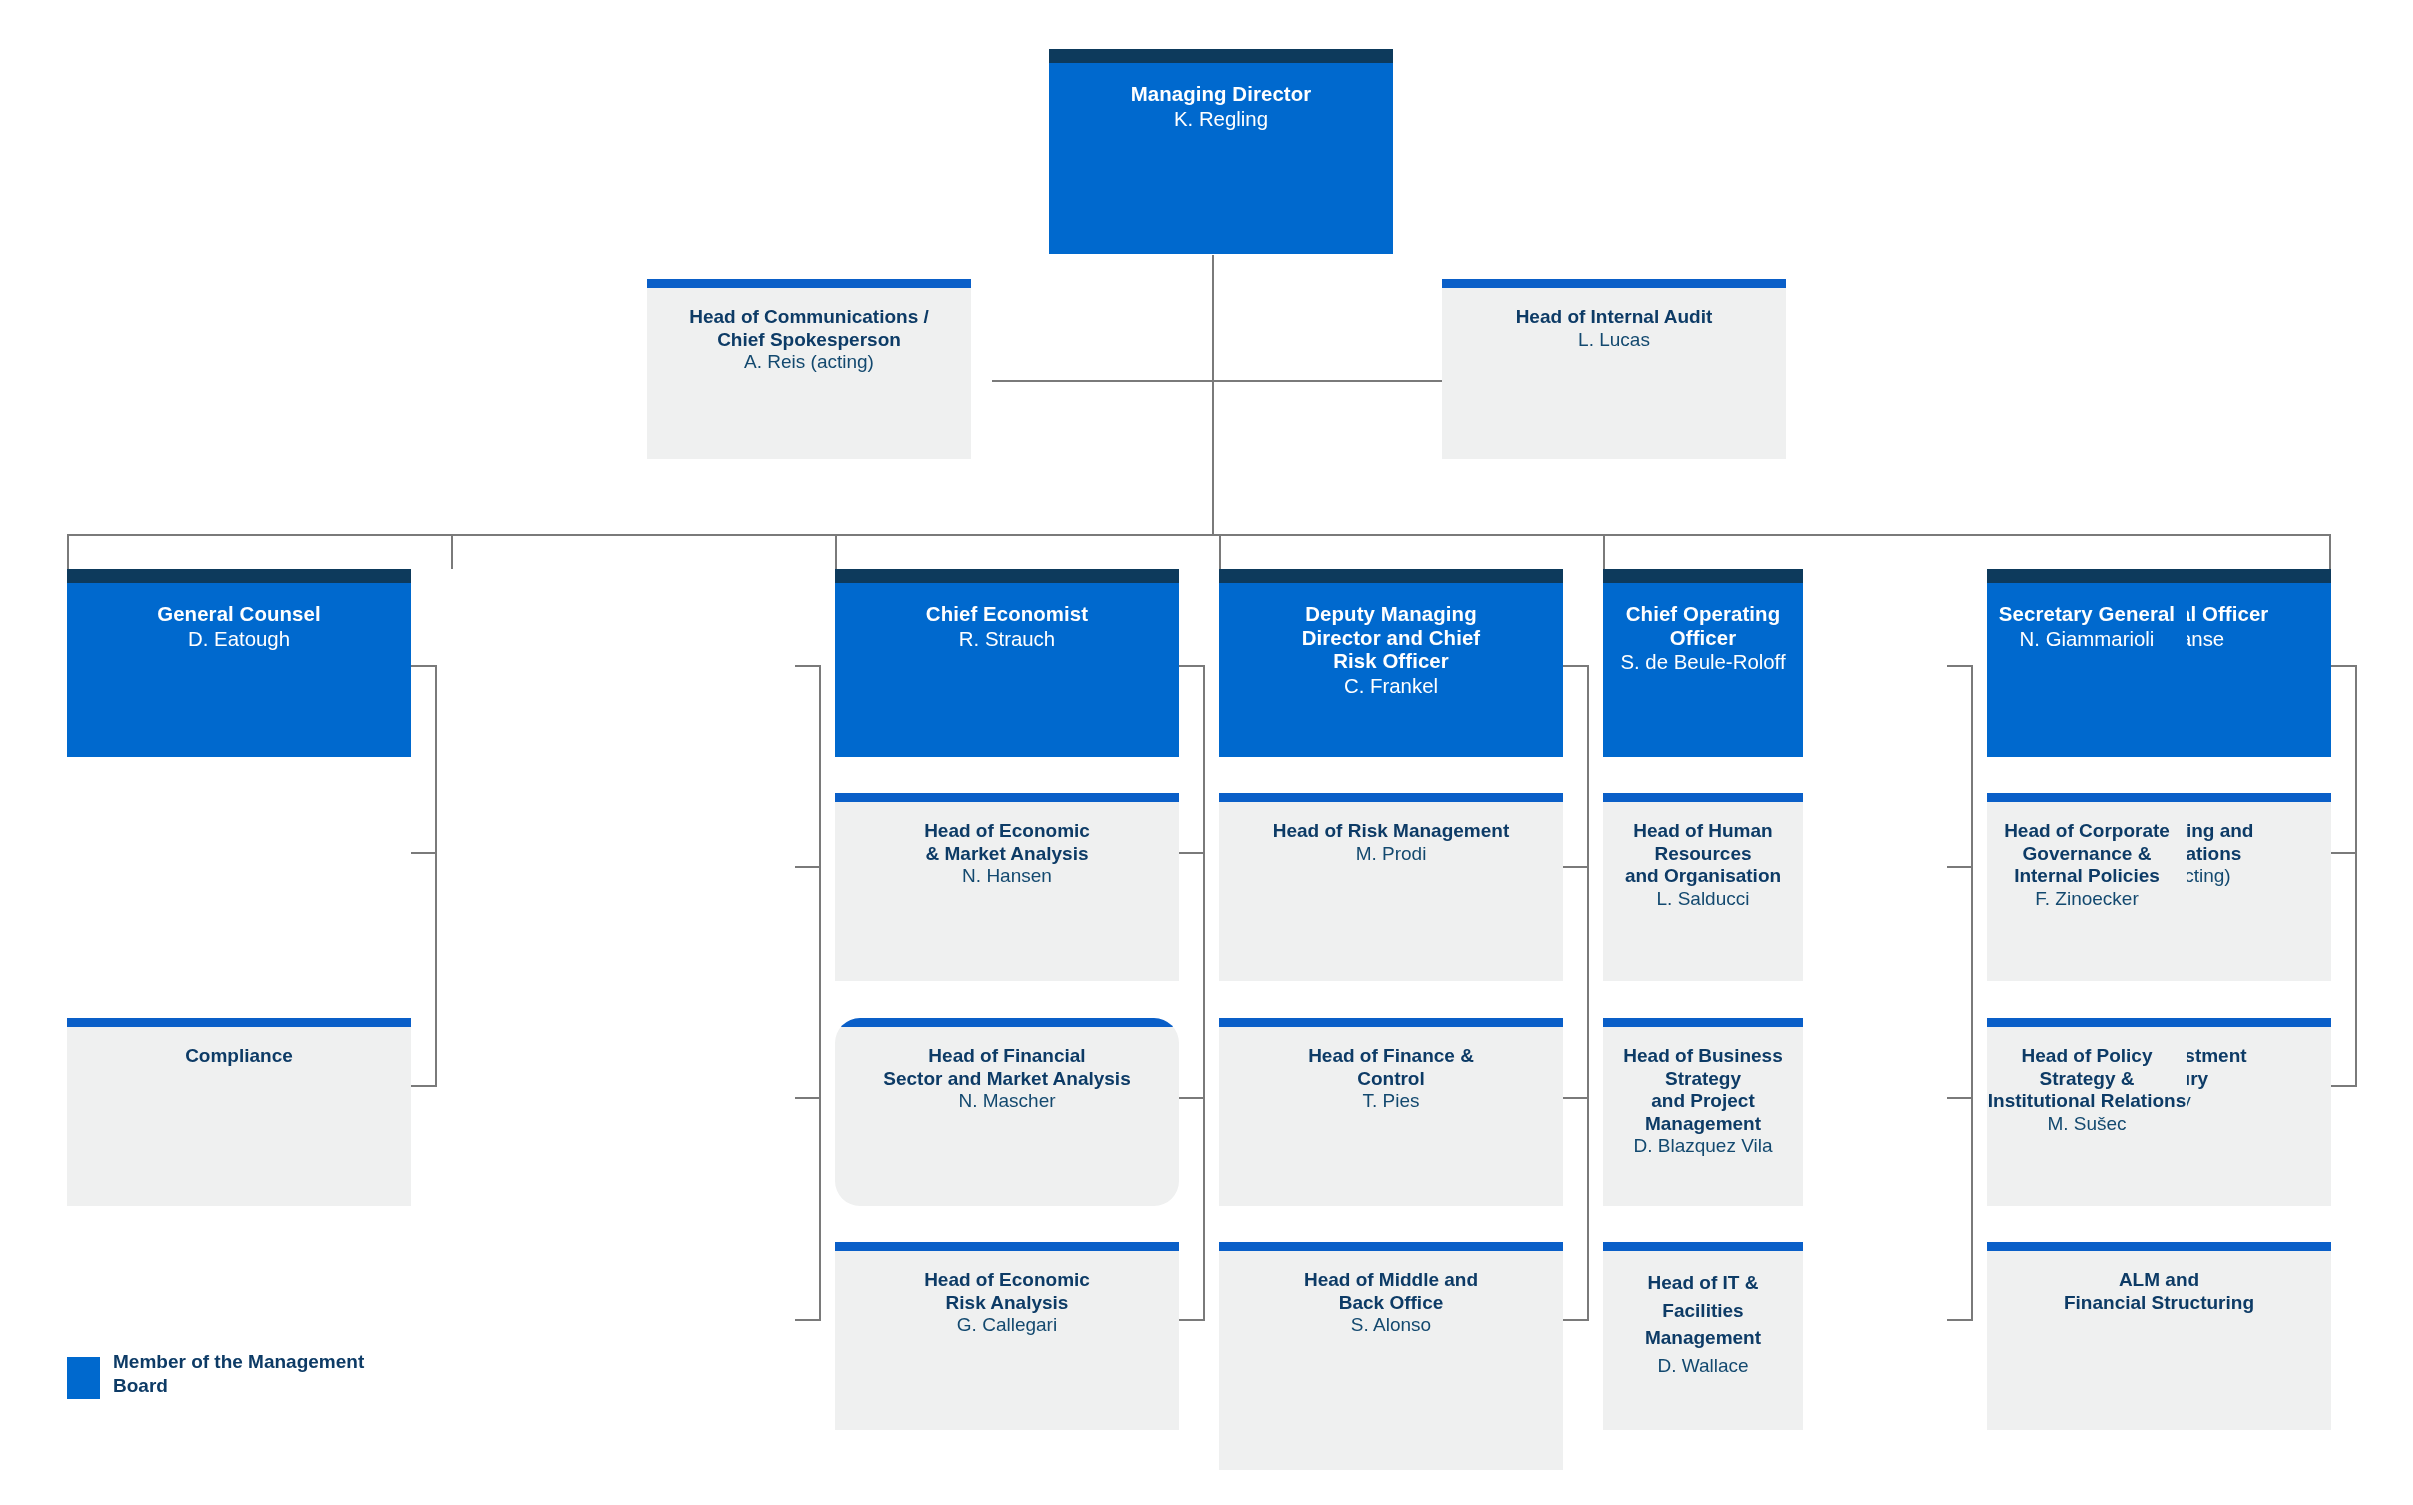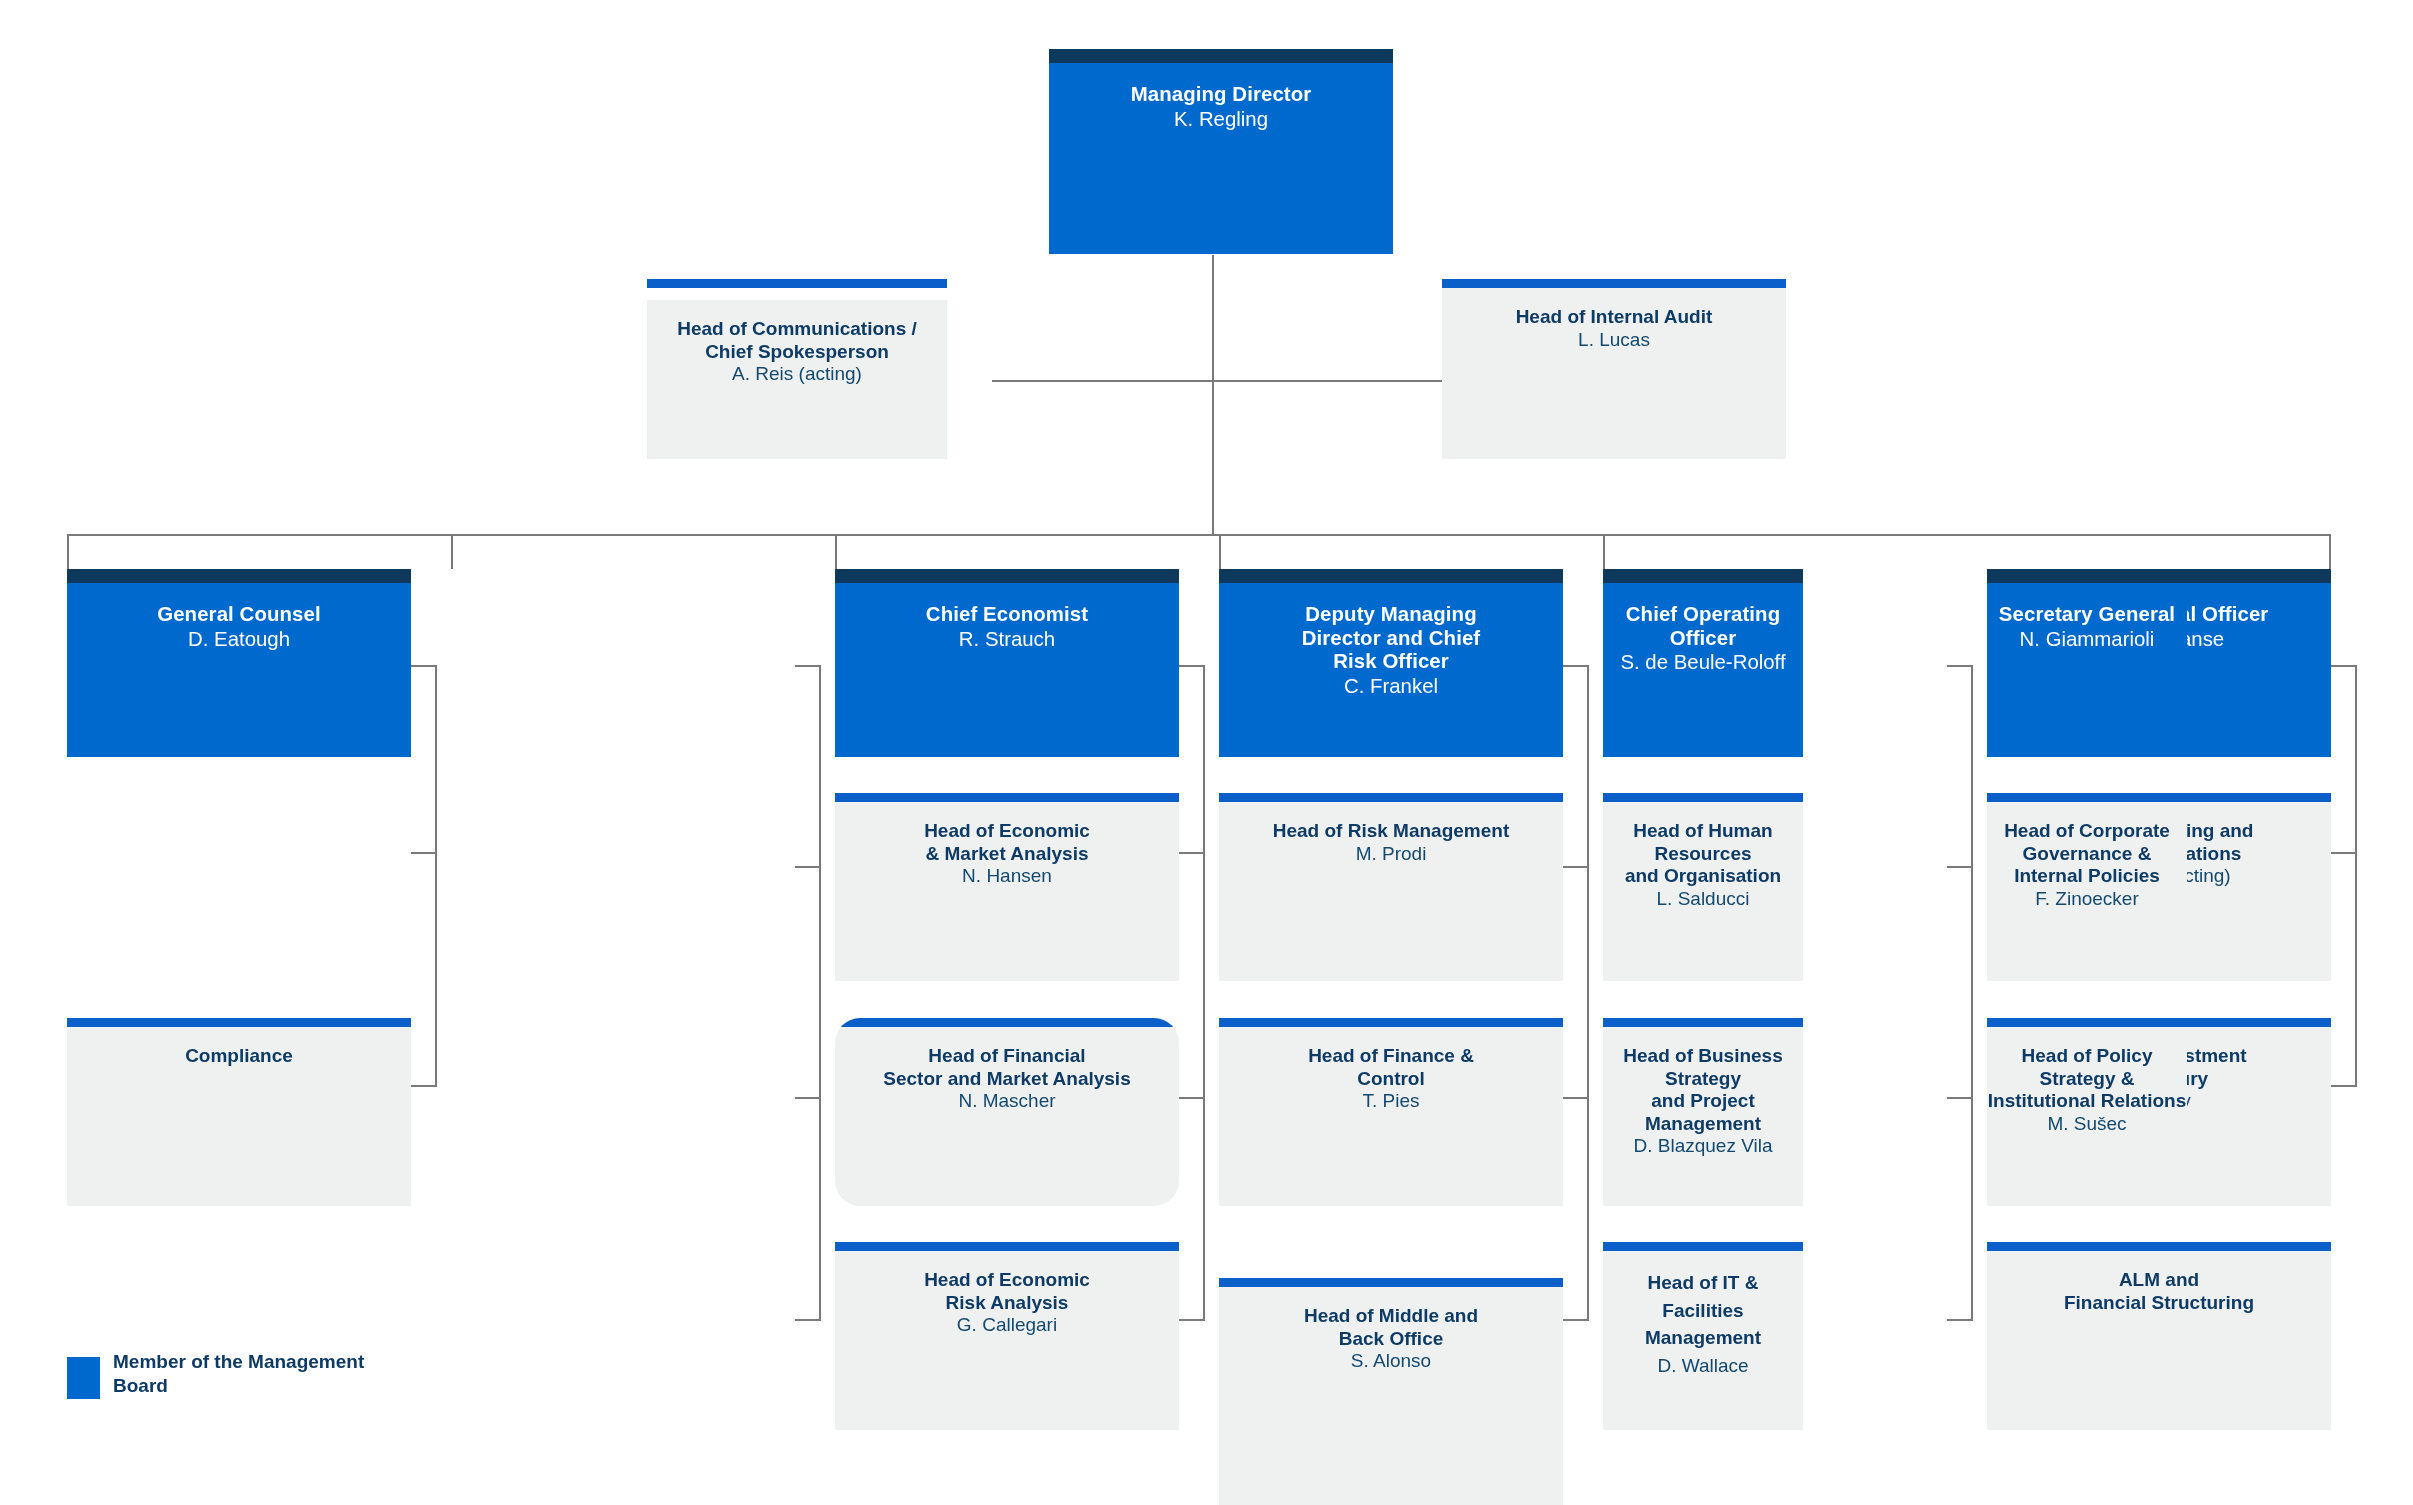--- a/index.html
+++ b/index.html
@@ -174,21 +174,21 @@
   <div class="ln h" style="left: 2331px; top: 1085px; width: 26px;"></div>
 
   <div class="box blue" style="left:1049px; top:49px; width:344px; height:205px;">
     <div class="cap"></div>
     <div class="body">
       <span class="title">Managing Director</span>
       <span class="person">K. Regling</span>
     </div>
   </div>
 
-  <div class="box grey" style="left:647px; top:279px; width:300px; height:180px;gap:12px;">
+  <div class="box grey" style="left:647px; top:279px; width:324px; height:180px;">
     <div class="cap"></div>
     <div class="body">
       <span class="title">Head of Communications /</span>
       <span class="title">Chief Spokesperson</span>
       <span class="person"><span>A. Reis</span>&nbsp;<span class="it">(acting)</span></span>
     </div>
   </div>
 
   <div class="box grey" style="left:1442px; top:279px; width:344px; height:180px;">
     <div class="cap"></div>
@@ -261,21 +261,21 @@
     </div>
   </div>
   <div class="box grey" style="left: 1219px; top: 1018px; width: 344px; height: 188px;">
     <div class="cap"></div>
     <div class="body">
       <span class="title">Head of Finance &amp;</span>
       <span class="title">Control</span>
       <span class="person">T. Pies</span>
     </div>
   </div>
-  <div class="box grey" style="left: 1219px; top: 1278px; width: 344px; height: 228px;">
+  <div class="box grey" style="left: 1219px; top: 1242px; width: 344px; height: 228px;">
     <div class="cap"></div>
     <div class="body">
       <span class="title">Head of Middle and</span>
       <span class="title">Back Office</span>
       <span class="person">S. Alonso</span>
     </div>
   </div>
 
   <div class="box blue" style="left: 1987px; top: 569px; width: 344px; height: 188px;">
     <div class="cap"></div>

